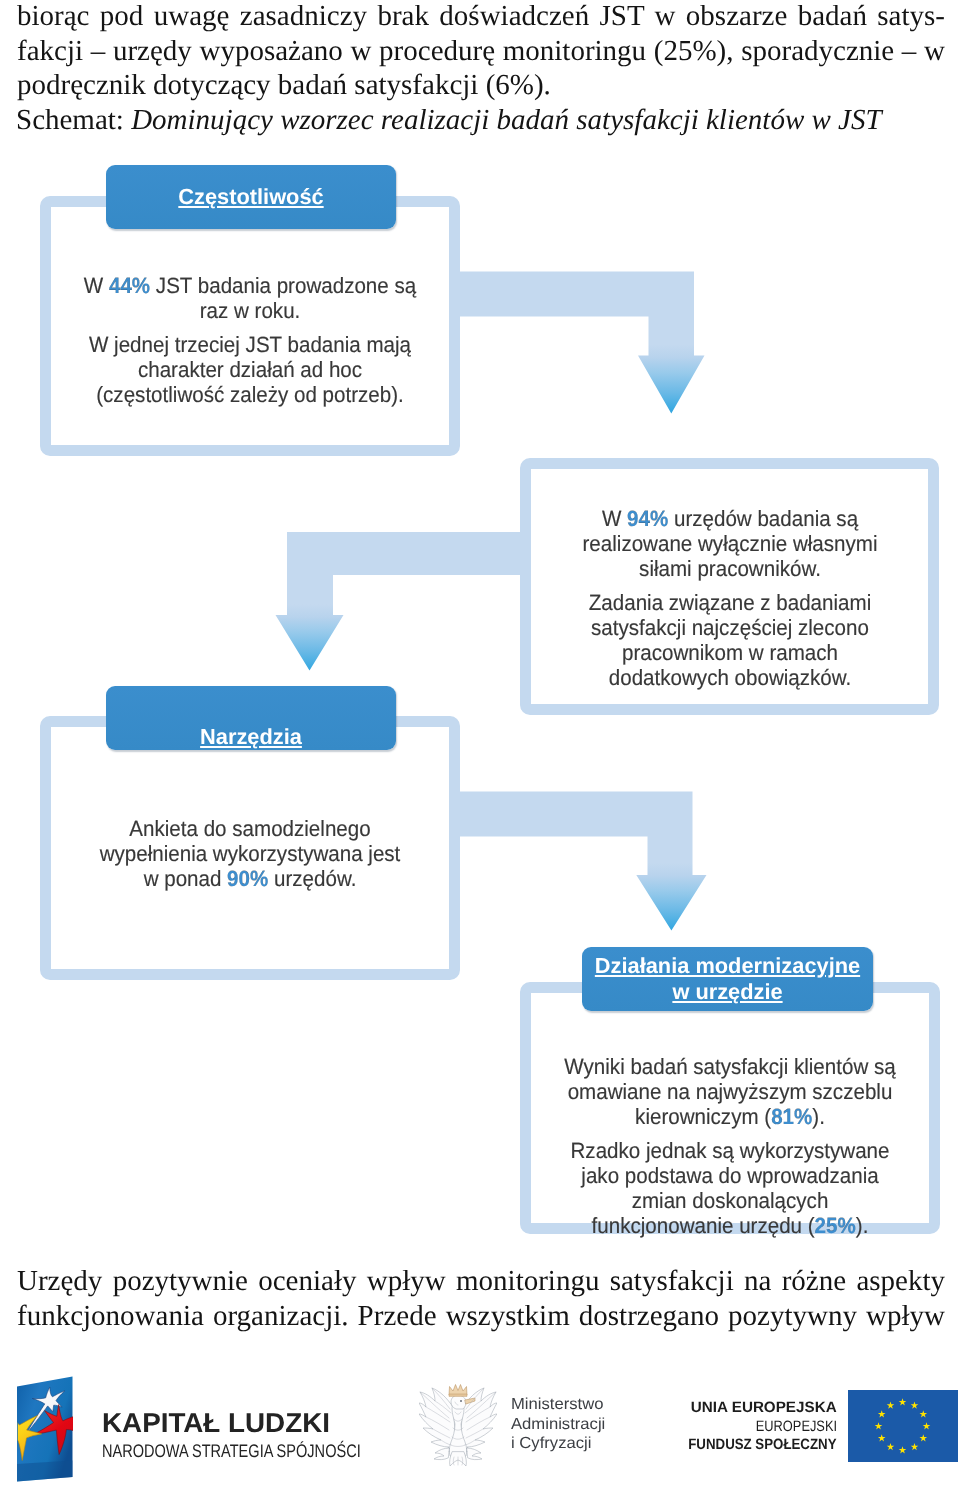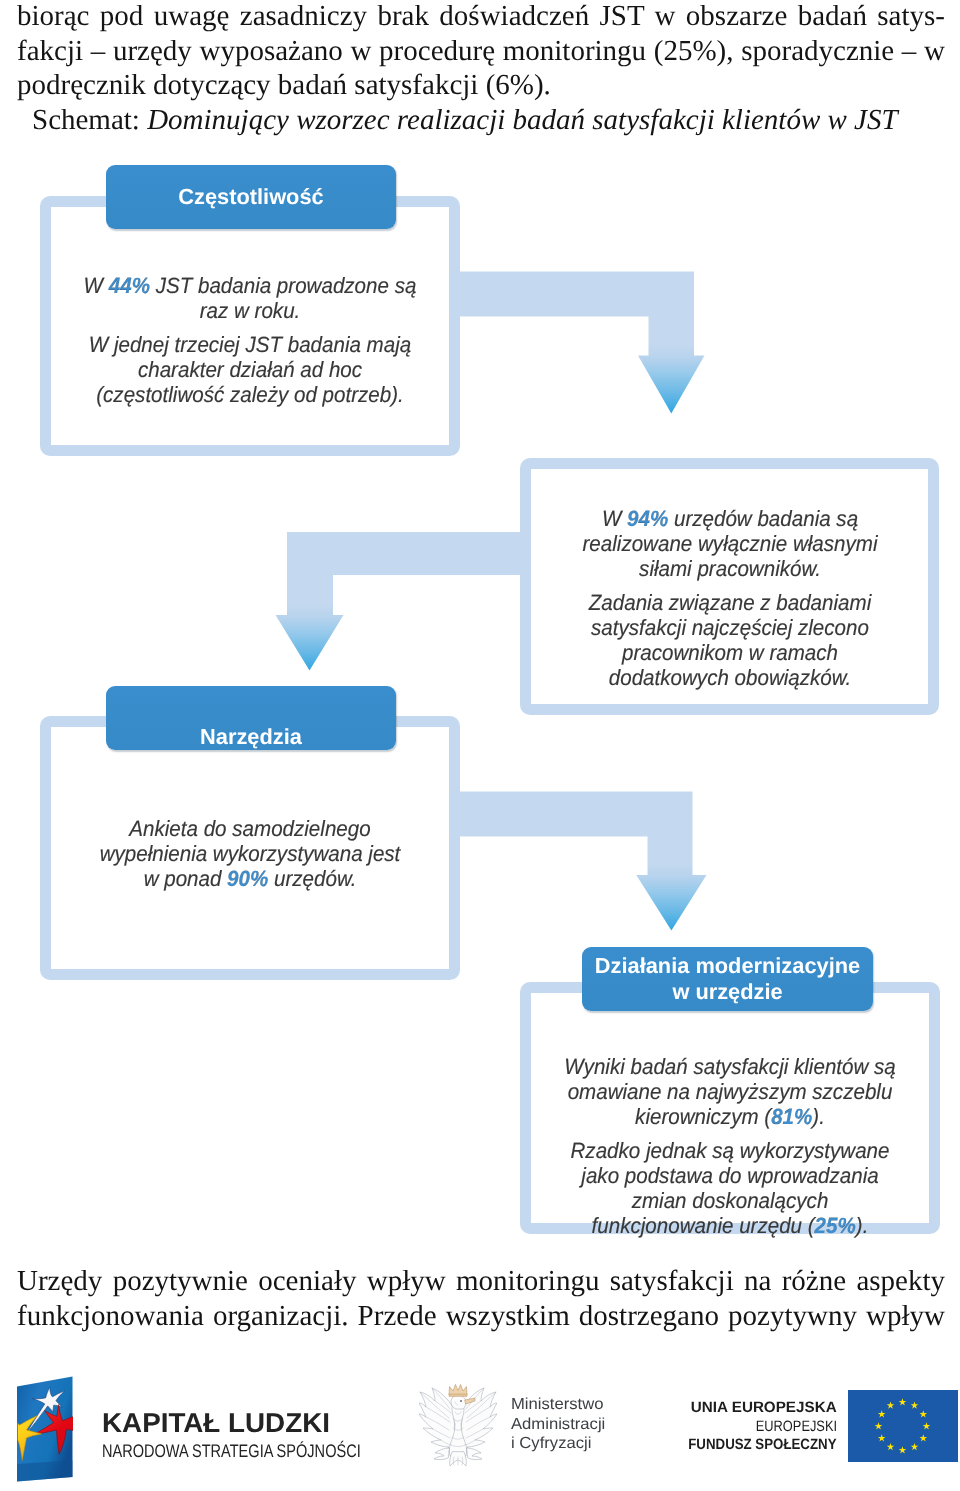--- a/index.html
+++ b/index.html
@@ -15,24 +15,24 @@
   
   .chart{position:absolute;left:0;top:0;width:960px;height:1491px;}
   .connectors{position:absolute;left:0;top:0;}
   .obox{position:absolute;border:11px solid #c4d9ef;border-radius:10px;box-sizing:border-box;background:transparent;}
   .pill{position:absolute;background:linear-gradient(180deg,#3b8ecd 0%,#368ac7 100%);
         border-radius:9px;box-sizing:border-box;
         display:flex;align-items:center;justify-content:center;
         box-shadow:1px 1.5px 1.5px rgba(30,55,85,.25);}
   .pill > .plab{color:#ffffff;font-family:"Liberation Sans",sans-serif;font-weight:bold;
         font-size:21.8px;line-height:26px;text-align:center;white-space:nowrap;
-        transform:scaleX(1.00);}
+        transform:scaleX(1.00);text-decoration:underline;}
   .btxt{position:absolute;font-family:"Liberation Sans",sans-serif;color:#383838;
         -webkit-text-stroke:0.15px #383838;
-        font-size:22px;line-height:25.2px;text-align:center;font-style:italic;}
+        font-size:22px;line-height:25.2px;text-align:center;}
   .btxt b{color:#3d8ecf;font-weight:bold;}
   .btxt p{margin:0 0 8.6px 0;}
   .nline{display:block;white-space:nowrap;transform:scaleX(0.935);transform-origin:center center;}
 
   
   .footer{position:absolute;left:0;top:0;width:960px;height:1491px;border-radius:24px;}
   .kl-title{position:absolute;display:inline-block;left:102px;top:1413px;font-family:"Liberation Sans",sans-serif;
             font-weight:bold;font-size:27.3px;color:#232323;line-height:20px;white-space:nowrap;
             transform-origin:left top;transform:scaleX(1.018);}
   .kl-sub{position:absolute;display:inline-block;left:102px;top:1445px;font-family:"Liberation Sans",sans-serif;
@@ -52,21 +52,21 @@
 <body>
 
 <div class="page">
 
   <div class="bodytext" id="para-top" style="left:17px;top:-1px;width:928px;">
       <div class="jline" style="text-align: justify; text-align-last: justify;">biorąc pod uwagę zasadniczy brak doświadczeń JST w obszarze badań satys-</div>
       <div class="jline" style="text-align: justify; text-align-last: justify;">fakcji – urzędy wyposażano w procedurę monitoringu (25%), sporadycznie – w</div>
       <div class="jline" style="text-align: left; text-align-last: left;">podręcznik dotyczący badań satysfakcji (6%).</div>
     </div>
 
-  <div class="bodytext" id="fig-caption" style="left:32px;top:103px;width:928px;text-align:left;"><span>Schemat: </span><i>Dominujący wzorzec realizacji badań satysfakcji klientów w JST</i></div>
+  <div class="bodytext" id="fig-caption" style="left:16px;top:103px;width:928px;text-align:left;"><span>Schemat: </span><i>Dominujący wzorzec realizacji badań satysfakcji klientów w JST</i></div>
 
   <div class="chart" id="chart">
 
     <svg class="connectors" width="960" height="1491" viewBox="0 0 960 1491">
       <defs>
         <linearGradient id="ag1" gradientUnits="userSpaceOnUse" x1="0" y1="272" x2="0" y2="414">
           <stop offset="0" stop-color="#c4d9ef"></stop>
           <stop offset="0.51" stop-color="#c4d9ef"></stop>
           <stop offset="0.60" stop-color="#b8d3ed"></stop>
           <stop offset="0.71" stop-color="#98caeb"></stop>

